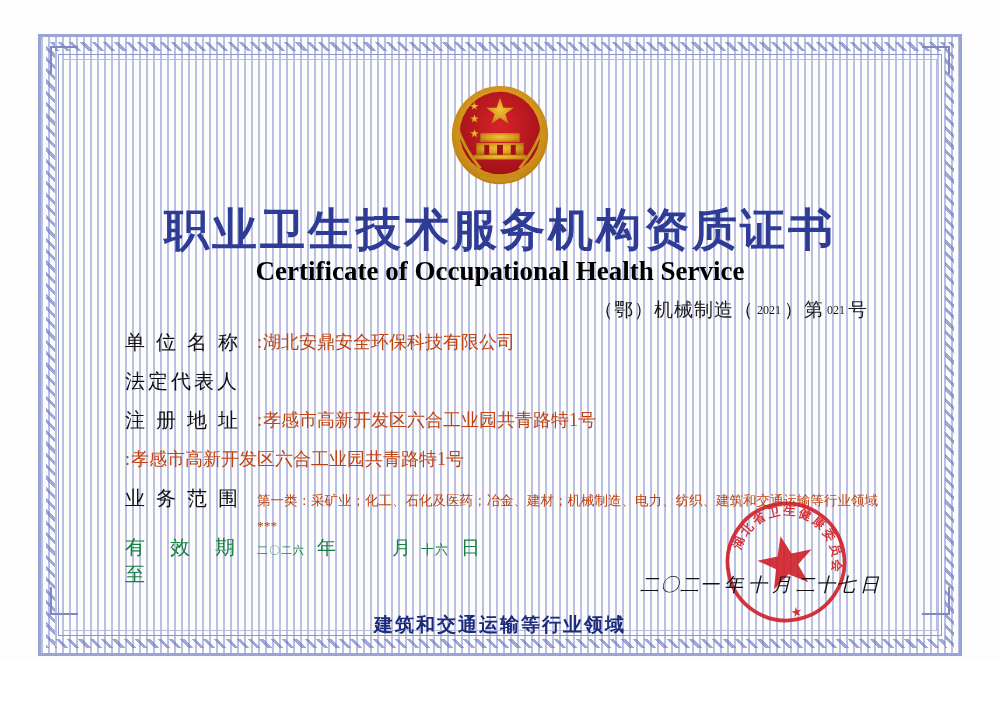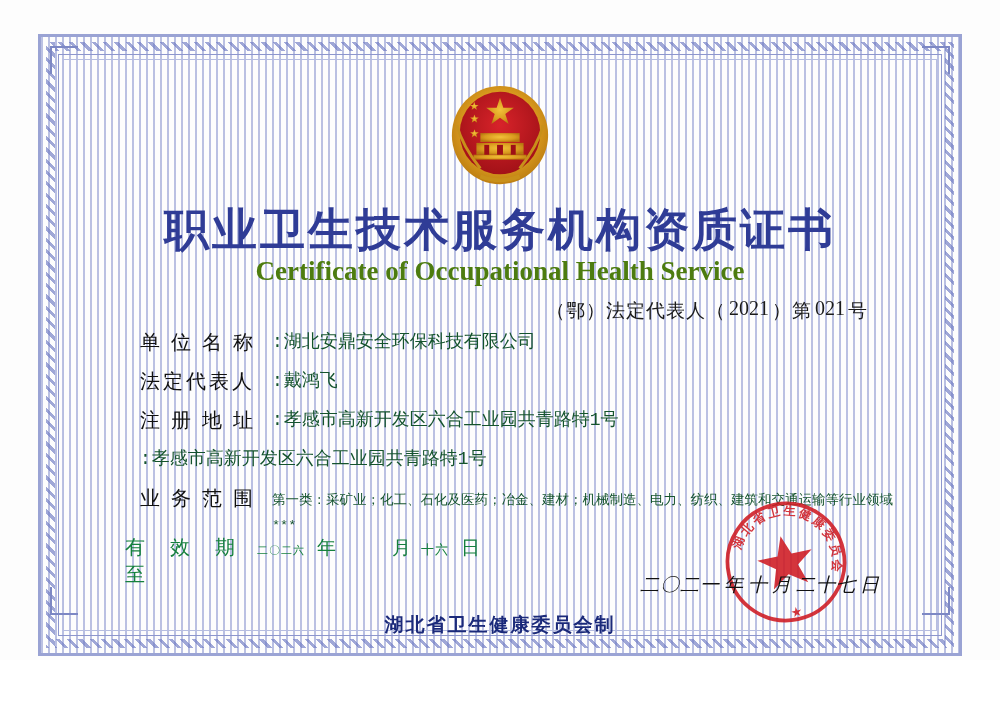--- a/index.html
+++ b/index.html
@@ -113,44 +113,44 @@
   }
   .title-en {
     position: absolute;
     top: 256px;
     left: 0;
     width: 1000px;
     text-align: center;
     font-family: "Liberation Serif", serif;
     font-size: 27px;
     font-weight: bold;
-    color: #4d7c0f;
+    color: #000000;
   }
 
   
   .cert-no {
     position: absolute;
     top: 297px;
     right: 132px;
     font-size: 19px;
     color: #1b1b1b;
     letter-spacing: 1px;
     white-space: nowrap;
   }
   .cert-no .num {
-    font-size: 20px;
+    font-size: 12px;
     vertical-align: 2px;
     padding: 0 3px;
     letter-spacing: 0;
   }
 
   
   .fields {
     position: absolute;
-    left: 140px;
+    left: 125px;
     top: 327px;
     width: 760px;
   }
   .row {
     display: flex;
     align-items: flex-start;
     margin-bottom: 9px;
     min-height: 30px;
   }
   .label {
@@ -158,23 +158,23 @@
     flex: 0 0 132px;
     font-size: 20px;
     color: #111;
     letter-spacing: 3px;
     white-space: nowrap;
     line-height: 30px;
   }
   .value {
     flex: 1;
     font-size: 18px;
-    color: #14532d;
+    color: #c2410c;
     line-height: 30px;
-    font-family: Liberation Mono, monospace;
+    font-family: Liberation Serif, serif;
   }
   .value.small {
     font-size: 13.5px;
     line-height: 25px;
     padding-top: 5px;
   }
   .colon { margin-right: 1px; }
 
   
   .validity {
@@ -280,33 +280,32 @@
       <path d="M16 44 Q22 66 40 88" stroke="#c8901a" stroke-width="3" fill="none"></path>
       <path d="M104 44 Q98 66 80 88" stroke="#c8901a" stroke-width="3" fill="none"></path>
       <path d="M40 96 Q60 104 80 96" stroke="#c8901a" stroke-width="4" fill="none"></path>
     </svg>
   </div>
 
   <div class="title-cn">职业卫生技术服务机构资质证书</div>
   <div class="title-en">Certificate of Occupational Health Service</div>
 
   <div class="cert-no">
-    <span>（鄂）法定代表人（</span><span class="num">2021</span><span>）第</span><span class="num">021</span><span>号</span>
+    <span>（鄂）机械制造（</span><span class="num">2021</span><span>）第</span><span class="num">021</span><span>号</span>
   </div>
 
   <div class="fields">
 
     <div class="row">
       <div class="label">单 位 名 称</div>
       <div class="value"><span class="colon">:</span><span>湖北安鼎安全环保科技有限公司</span></div>
     </div>
 
     <div class="row">
       <div class="label">法定代表人</div>
-      <div class="value"><span class="colon">:</span><span>戴鸿飞</span></div>
     </div>
 
     <div class="row">
       <div class="label">注 册 地 址</div>
       <div class="value"><span class="colon">:</span><span>孝感市高新开发区六合工业园共青路特1号</span></div>
     </div>
 
     <div class="row">
       <div class="value"><span class="colon">:</span><span>孝感市高新开发区六合工业园共青路特1号</span></div>
     </div>
@@ -346,15 +345,15 @@
         <text transform="rotate(76 70 70) translate(70 20)" text-anchor="middle">员</text>
         <text transform="rotate(94 70 70) translate(70 20)" text-anchor="middle">会</text>
       </g>
     </svg>
   </div>
 
   <div class="issue-date">
     <span>二〇二一</span><span>年</span><span>十</span><span>月</span><span>二十七</span><span>日</span>
   </div>
 
-  <div class="footer">湖北省卫生健康委员会制</div>
+  <div class="footer">建筑和交通运输等行业领域</div>
 
 </div>
 
 </body></html>

